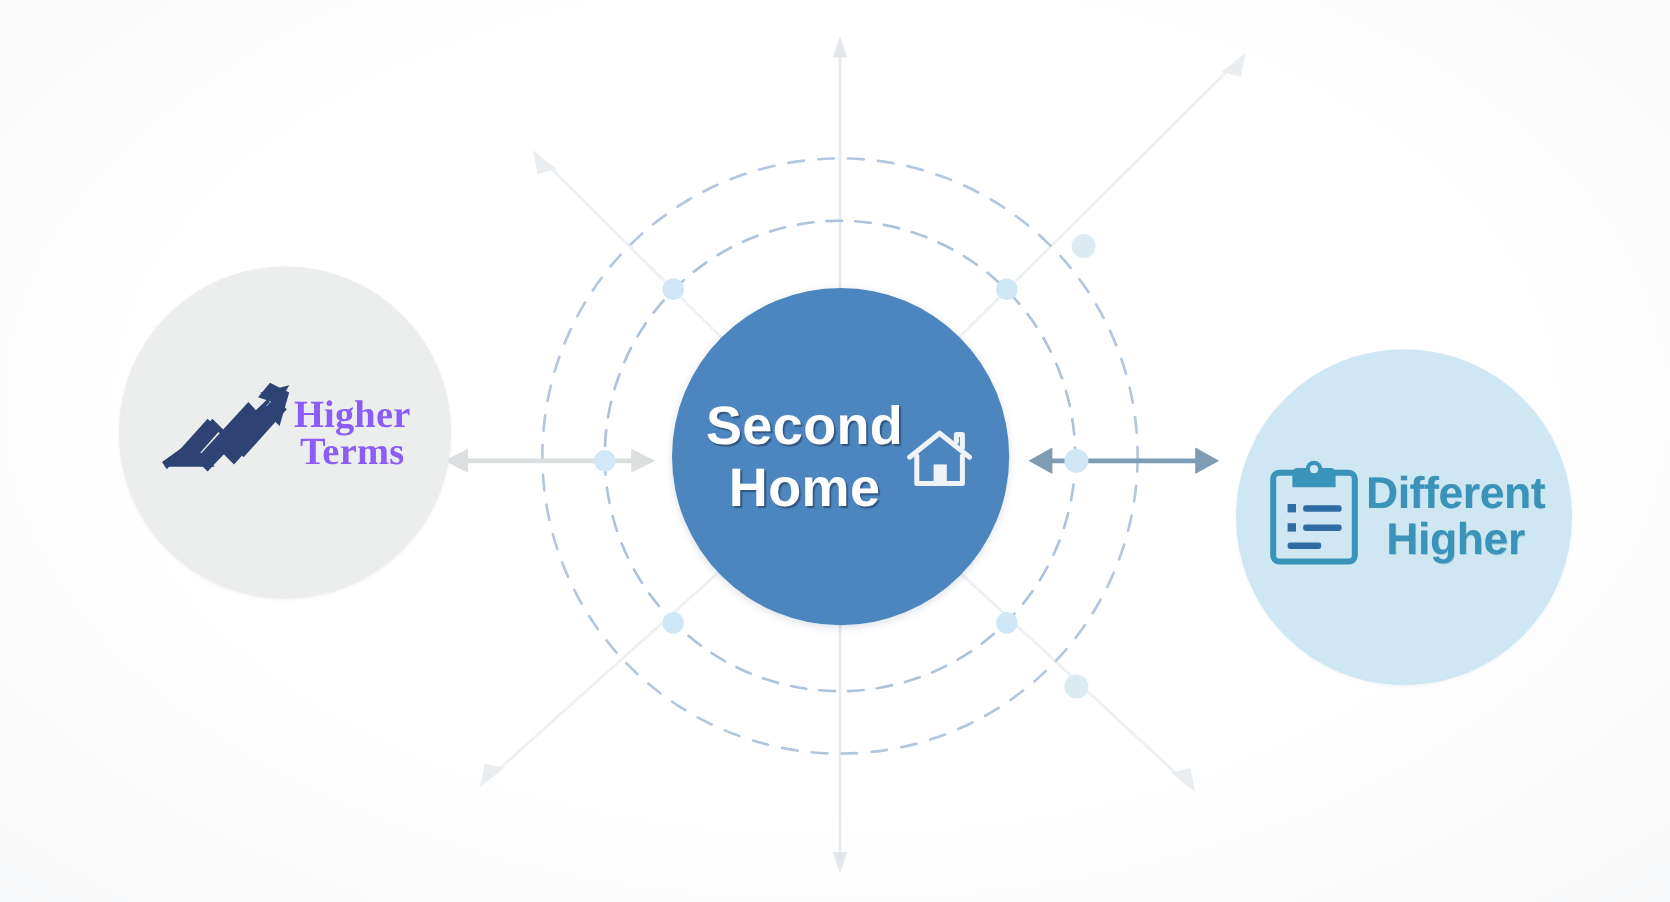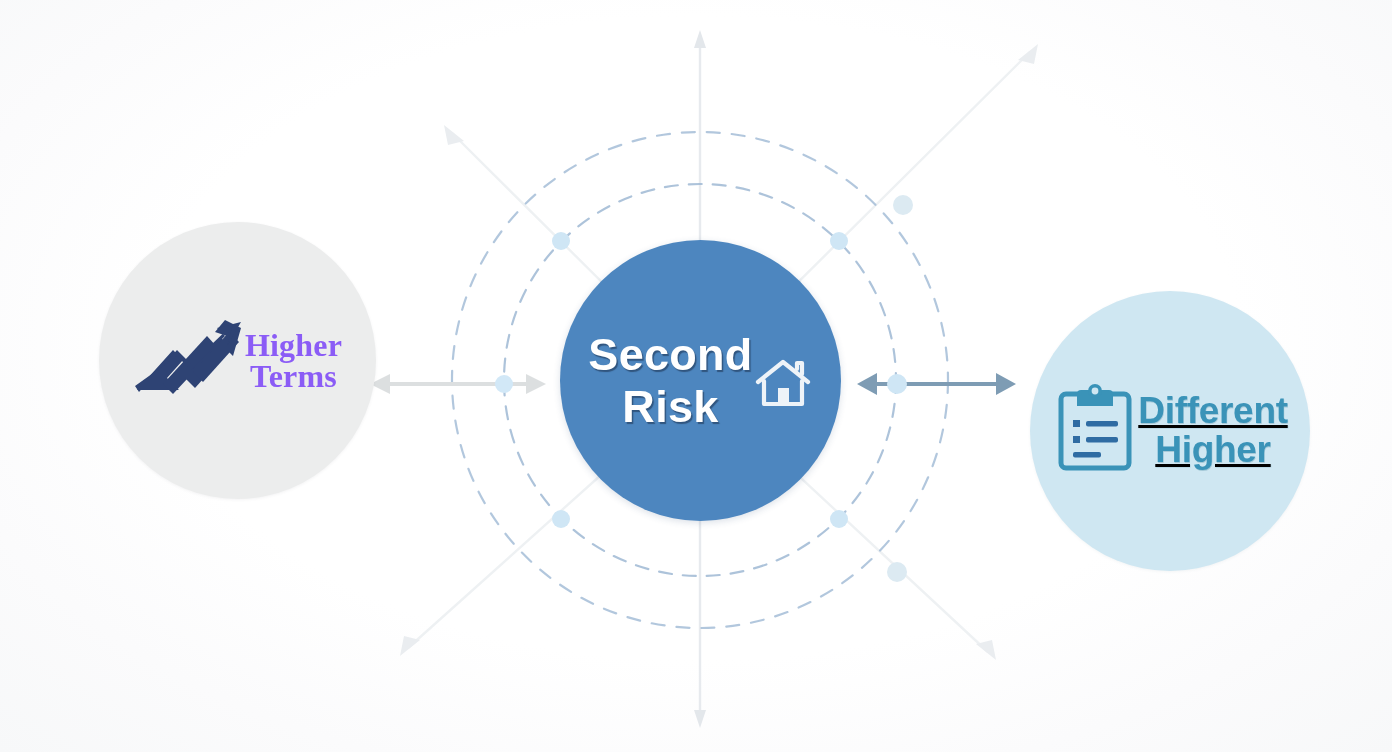--- a/index.html
+++ b/index.html
@@ -84,21 +84,20 @@
   }
 
   
   #node-right {
     left: 1030px;
     top: 291px;
     width: 280px;
     height: 280px;
     background: #cfe7f2;
     box-shadow: 0 1px 3px rgba(80,110,130,0.07);
-    text-decoration: underline;
   }
   #node-right .node-icon {
     margin-bottom: 4px;
   }
   #node-right .node-label {
     font-family: "Liberation Sans", sans-serif;
     font-weight: 700;
     font-size: 37px;
     line-height: 1.05;
     color: #3a93b8;
@@ -192,21 +191,21 @@
     </span>
     <span class="node-label">
       <span class="node-label-line">Higher</span>
       <span class="node-label-line">Terms</span>
     </span>
   </div>
 
   <div class="node" id="node-center">
     <span class="node-label">
       <span class="node-label-line">Second</span>
-      <span class="node-label-line">Risk</span>
+      <span class="node-label-line">Home</span>
     </span>
     <span class="node-icon">
       <svg width="60" height="52" viewBox="0 0 60 52">
         <g fill="none" stroke="#eef3f8" stroke-width="4.2" stroke-linejoin="round" stroke-linecap="round">
           <path d="M5 25 L30 5 L55 25"></path>
           <path d="M11 24 L11 47 L49 47 L49 24"></path>
           <path d="M44 12 L44 6 L49 6 L49 17"></path>
         </g>
         <rect x="25" y="31" width="11" height="16" fill="#eef3f8"></rect>
       </svg>

